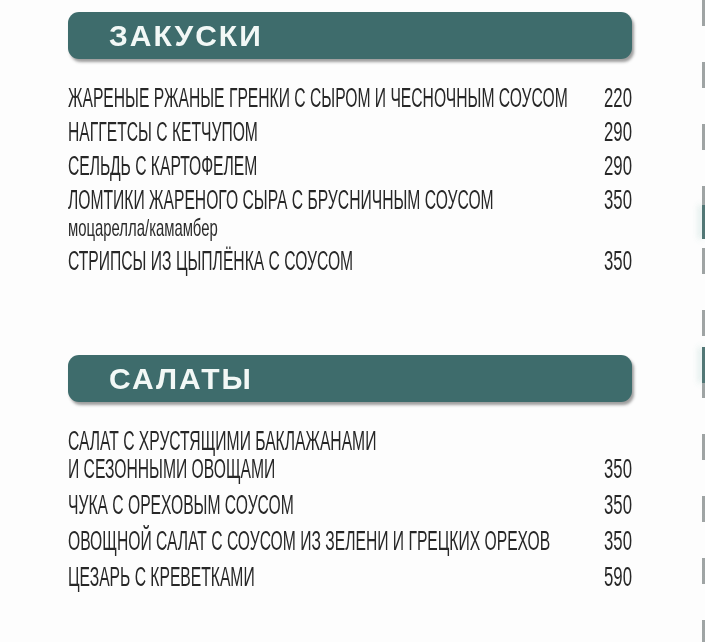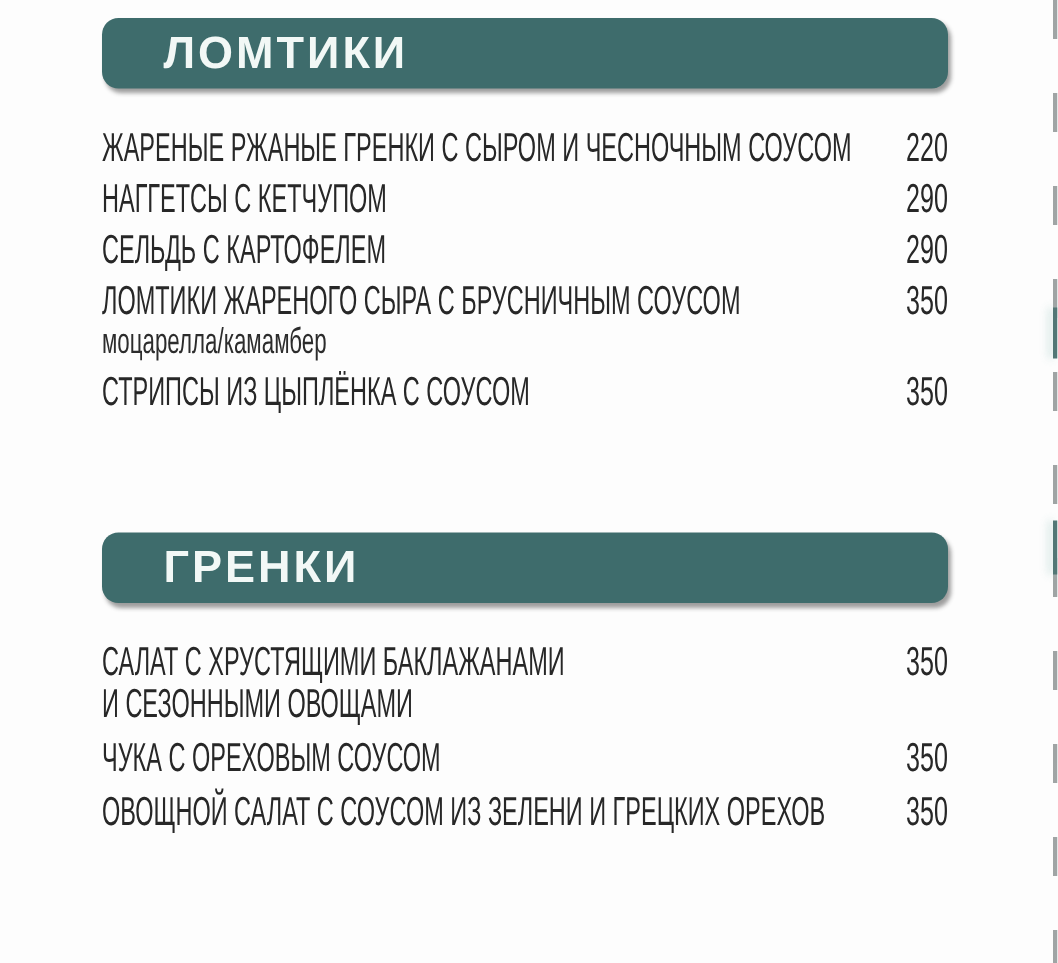--- a/index.html
+++ b/index.html
@@ -42,21 +42,21 @@
   }
   .items {
     padding-top: 25px;
   }
   .item { margin-bottom: 6px; }
   .s1 .item { margin-bottom: 8px; }
 
   .row {
     display: flex;
     justify-content: space-between;
-    align-items: flex-start;
+    align-items: flex-end;
   }
   .name {
     display: inline-block;
     flex: 0 1 auto;
     min-width: 0;
     white-space: pre;
     font-size: 27px;
     line-height: 28px;
     color: #272727;
     transform: scaleX(0.58);
@@ -105,21 +105,21 @@
 <body>
 
 <div class="page">
   <div class="cut-line">
     <div class="cut-dash-teal t1"></div>
     <div class="cut-dash-teal t2"></div>
   </div>
 
   <section class="menu-section s0">
     <header class="section-header">
-      <h2 class="section-title">ЛОМТИКИ</h2>
+      <h2 class="section-title">ЗАКУСКИ</h2>
     </header>
     <div class="items">
   <div class="item">
     <div class="row">
       <span class="name">ЖАРЕНЫЕ РЖАНЫЕ ГРЕНКИ С СЫРОМ И ЧЕСНОЧНЫМ СОУСОМ</span>
       <span class="price">220</span>
     </div>
 
   </div>
 
@@ -152,21 +152,21 @@
       <span class="name">СТРИПСЫ ИЗ ЦЫПЛЁНКА С СОУСОМ</span>
       <span class="price">350</span>
     </div>
 
   </div>
 </div>
   </section>
 
   <section class="menu-section s1">
     <header class="section-header">
-      <h2 class="section-title">ГРЕНКИ</h2>
+      <h2 class="section-title">САЛАТЫ</h2>
     </header>
     <div class="items">
   <div class="item">
     <div class="row">
       <span class="name">САЛАТ С ХРУСТЯЩИМИ БАКЛАЖАНАМИ
 И СЕЗОННЫМИ ОВОЩАМИ</span>
       <span class="price">350</span>
     </div>
 
   </div>
@@ -181,15 +181,22 @@
 
   <div class="item">
     <div class="row">
       <span class="name">ОВОЩНОЙ САЛАТ С СОУСОМ ИЗ ЗЕЛЕНИ И ГРЕЦКИХ ОРЕХОВ</span>
       <span class="price">350</span>
     </div>
 
   </div>
 
 
+  <div class="item">
+    <div class="row">
+      <span class="name">ЦЕЗАРЬ С КРЕВЕТКАМИ</span>
+      <span class="price">590</span>
+    </div>
+
+  </div>
 </div>
   </section>
 </div>
 
 </body></html>

